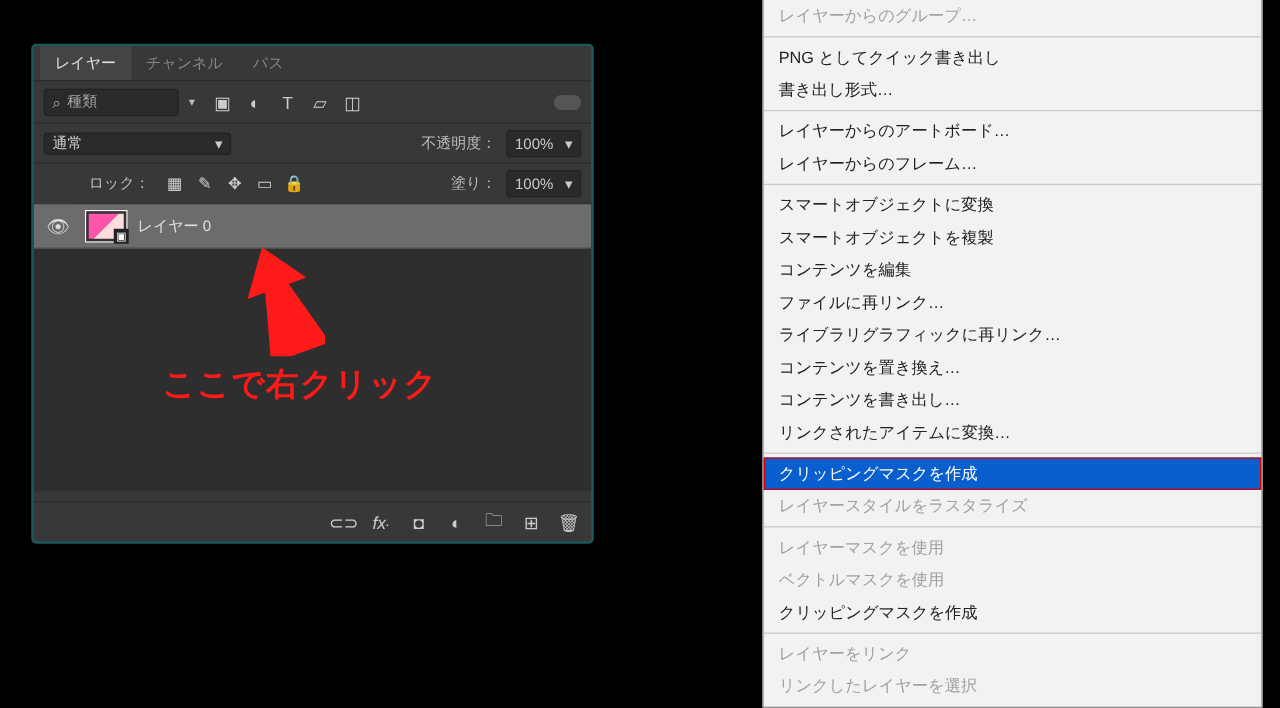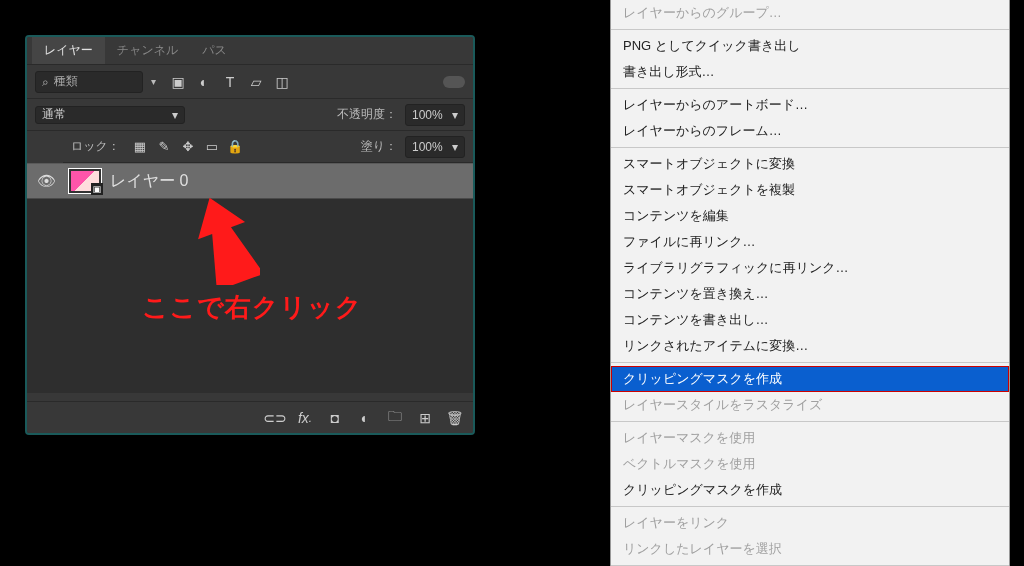--- a/index.html
+++ b/index.html
@@ -189,21 +189,21 @@
       width: 12px;
       height: 12px;
       background: #222;
       color: #fff;
       font-size: 9px;
       display: flex;
       align-items: center;
       justify-content: center;
       z-index: 2;
     }
-    .layer-name { font-size: 16px; }
+    .layer-name { font-size: 12px; }
 
     .bottom-bar {
       position: absolute;
       bottom: 0;
       left: 0;
       right: 0;
       height: 32px;
       background: #383838;
       border-top: 1px solid #2a2a2a;
       display: flex;
@@ -226,21 +226,21 @@
     .red-arrow {
       position: absolute;
       left: 190px;
       top: 195px;
       width: 70px;
       height: 90px;
       pointer-events: none;
     }
     .red-text {
       position: absolute;
-      left: 142px;
+      left: 130px;
       top: 290px;
       color: #ff1a1a;
       font-size: 26px;
       font-weight: bold;
       letter-spacing: 1px;
     }
 
     
     .context-menu {
       position: absolute;

